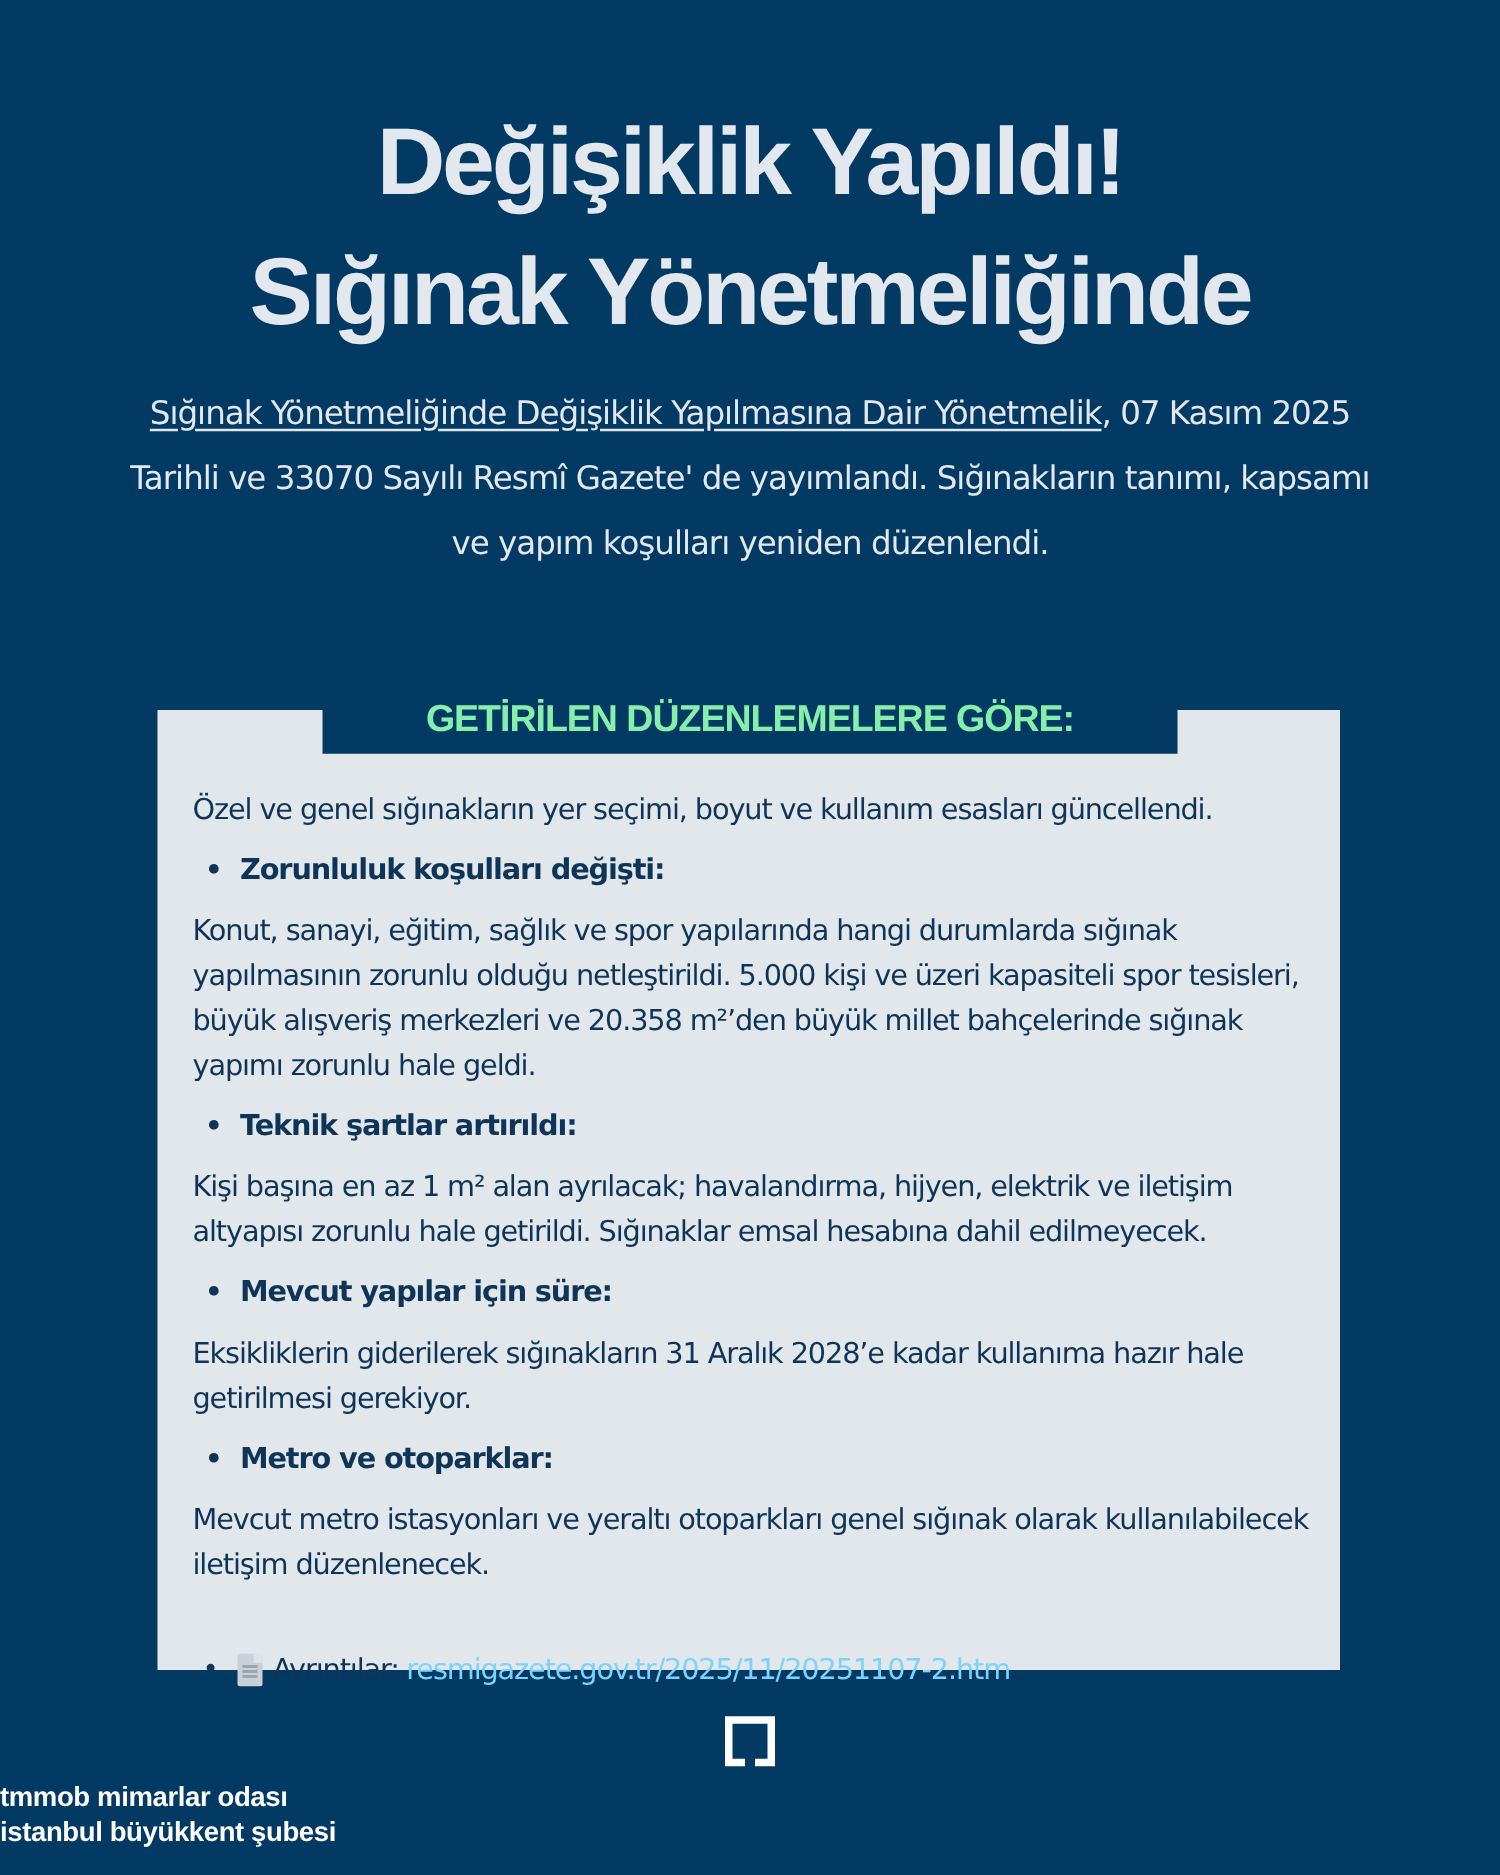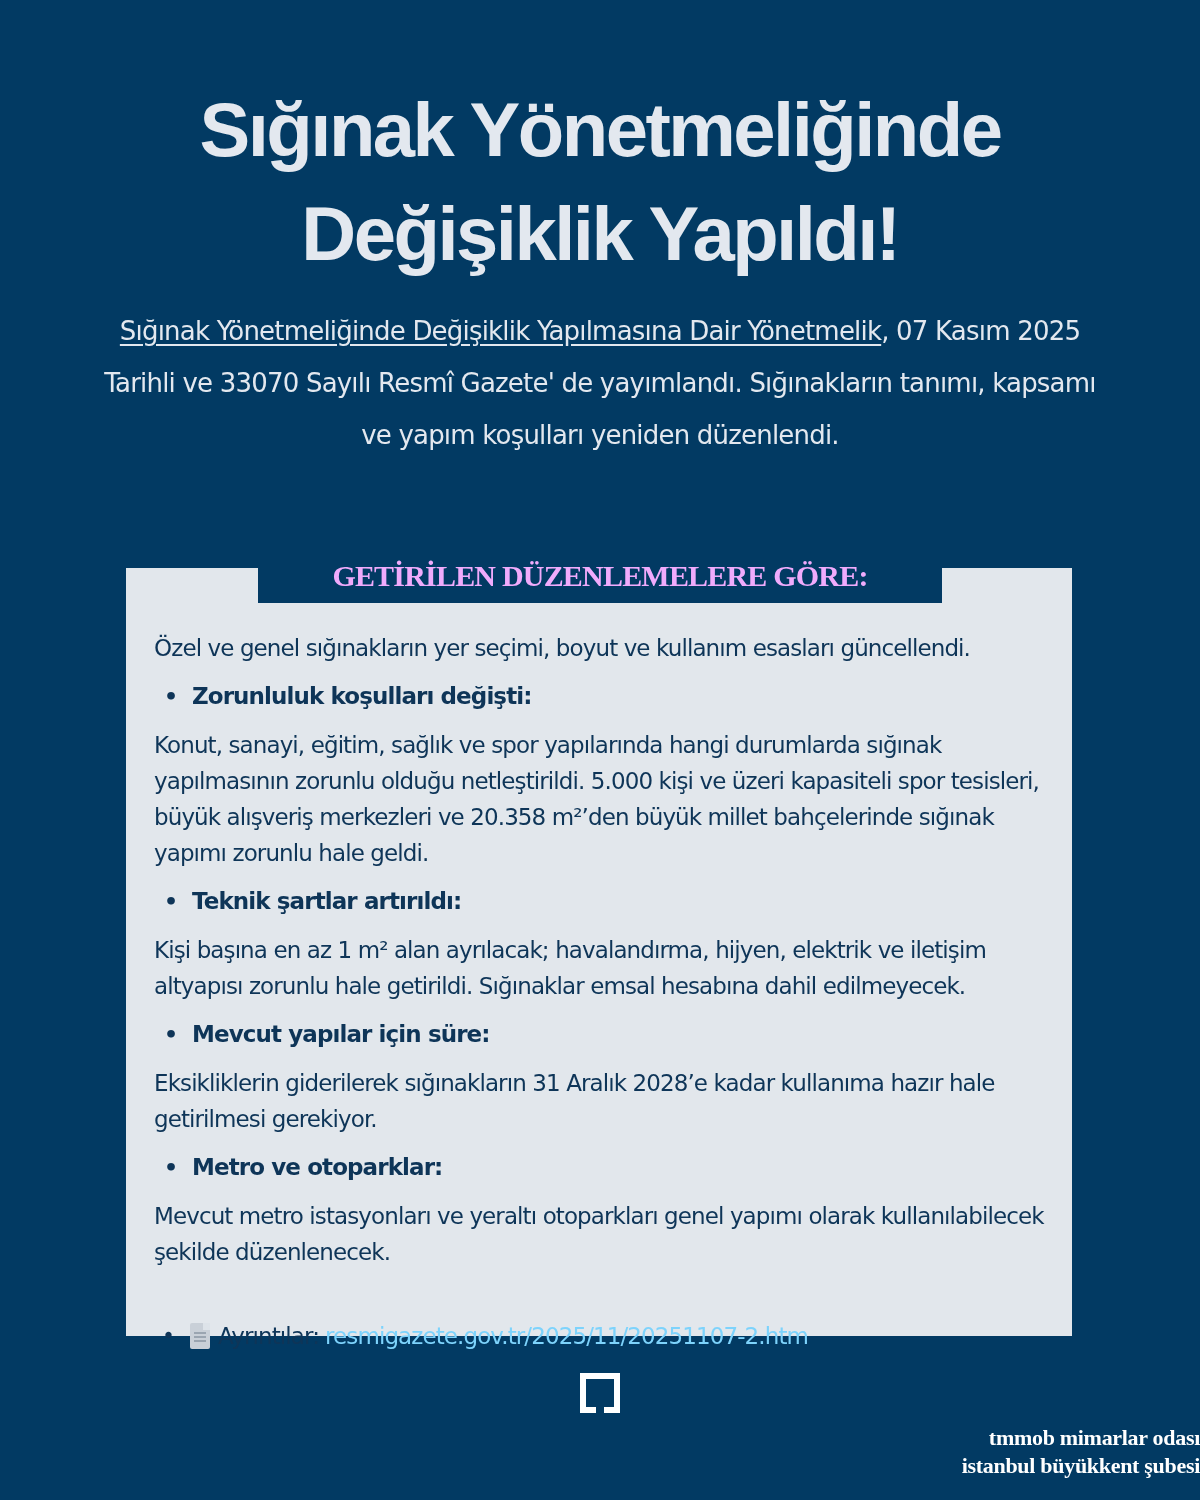--- a/index.html
+++ b/index.html
@@ -29,21 +29,21 @@
     width: 946px; height: 768px;
     background: #e2e7ec;
   }
   .tab {
     position: absolute; left: 258px; top: 548px;
     width: 684px; height: 55px;
     background: #023a63;
     display: flex; align-items: center; justify-content: center;
   }
   .tab span {
-    color: #f0abfc; font-family: Liberation Serif, serif;
+    color: #86efac; font-family: Liberation Sans, sans-serif;
     font-weight: bold; font-size: 30px; letter-spacing: -0.8px;
   }
   .content {
     position: absolute; left: 142px; top: 618px; width: 920px;
     color: #0e3558;
     font-family: "DejaVu Sans", sans-serif;
     font-size: 23px; line-height: 36px; letter-spacing: -0.9px;
   }
   .item-head {
     font-weight: bold; padding-left: 22px; position: relative;
@@ -70,31 +70,31 @@
     border-left: 7px solid #dde3e9; border-bottom: 7px solid #dde3e9;
     border-top: 0; width: 0; height: 0;
     border-top-color: transparent;
   }
   .details a { color: #7dd3fc; margin-left: 6px; }
   .logo {
     position: absolute; left: 577px; top: 1370px; width: 46px; height: 46px;
   }
   .logo-text {
     position: absolute; left: 0; top: 1424px; width: 1200px;
-    text-align: right; color: #ffffff;
-    font-family: Liberation Serif, serif; font-weight: bold;
+    text-align: left; color: #ffffff;
+    font-family: Liberation Sans, sans-serif; font-weight: bold;
     font-size: 22px; line-height: 28px; letter-spacing: -0.3px;
   }
 </style>
 </head>
 <body>
 
 <div class="title">
+  <div>Değişiklik Yapıldı!</div>
   <div>Sığınak Yönetmeliğinde</div>
-  <div>Değişiklik Yapıldı!</div>
 </div>
 
 <div class="subtitle">
   <span class="link">Sığınak Yönetmeliğinde Değişiklik Yapılmasına Dair Yönetmelik</span><span>, 07 Kasım 2025 Tarihli ve 33070 Sayılı Resmî Gazete' de yayımlandı. Sığınakların tanımı, kapsamı ve yapım koşulları yeniden düzenlendi.</span>
 </div>
 
 <div class="box"></div>
 <div class="tab">
   <span>GETİRİLEN DÜZENLEMELERE GÖRE:</span>
 </div>
@@ -110,21 +110,21 @@
   <div>
     <div class="item-head"><span class="bullet">•</span><span>Teknik şartlar artırıldı:</span></div>
     <p class="item-body">Kişi başına en az 1 m² alan ayrılacak; havalandırma, hijyen, elektrik ve iletişim altyapısı zorunlu hale getirildi. Sığınaklar emsal hesabına dahil edilmeyecek.</p>
   </div>
   <div>
     <div class="item-head"><span class="bullet">•</span><span>Mevcut yapılar için süre:</span></div>
     <p class="item-body">Eksikliklerin giderilerek sığınakların 31 Aralık 2028’e kadar kullanıma hazır hale getirilmesi gerekiyor.</p>
   </div>
   <div>
     <div class="item-head"><span class="bullet">•</span><span>Metro ve otoparklar:</span></div>
-    <p class="item-body">Mevcut metro istasyonları ve yeraltı otoparkları genel yapımı olarak kullanılabilecek şekilde düzenlenecek.</p>
+    <p class="item-body">Mevcut metro istasyonları ve yeraltı otoparkları genel sığınak olarak kullanılabilecek iletişim düzenlenecek.</p>
   </div>
   <div class="spacer"></div>
   <div class="details">
     <span class="bullet">•</span>
     <span class="doc-icon"></span>
     <span>Ayrıntılar:</span>
     <a>resmigazete.gov.tr/2025/11/20251107-2.htm</a>
   </div>
 </div>
 

